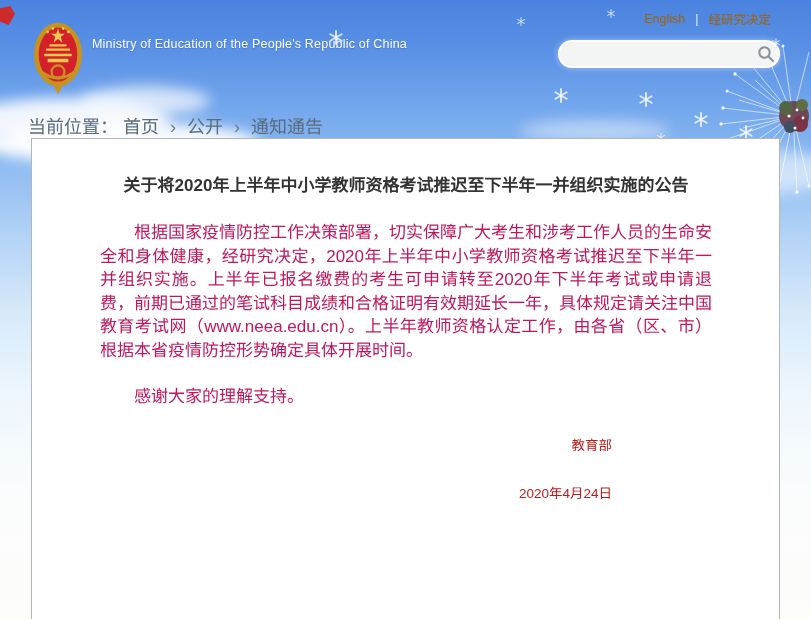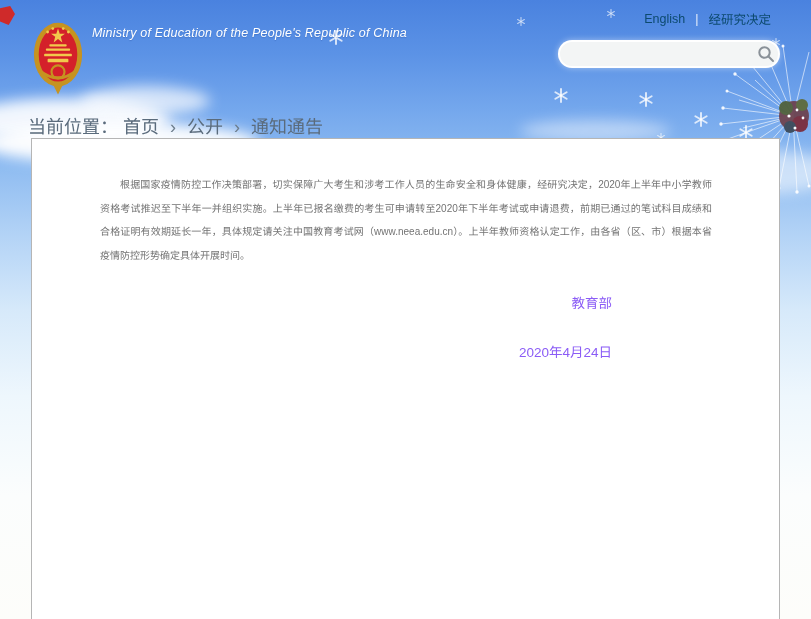--- a/index.html
+++ b/index.html
@@ -26,30 +26,30 @@
   .sp::after  { transform:rotate(-60deg); }
   .sp.small { transform:scale(.6); opacity:.8; }
 
   .dandelion { position:absolute; right:0; top:36px; width:130px; height:190px; }
   .corner-mark { position:absolute; left:0; top:6px; width:15px; height:19px;
     background:#cf2a2a; clip-path:polygon(0% 12%, 68% 0%, 100% 42%, 58% 100%, 0% 82%); }
 
   
   .top-links { position:absolute; top:9px; right:40px; display:flex; align-items:center; gap:10px;
     color:#fff; font-size:12.5px; }
-  .top-links a { color:#0c4a6e; text-decoration:none; cursor:pointer; }
+  .top-links a { color:#a16207; text-decoration:none; cursor:pointer; }
   .top-links .divider { opacity:.85; }
 
   .logo-block { position:absolute; left:32px; top:19px; display:flex; cursor:pointer; }
   .emblem { width:52px; height:78px; }
   .site-titles { margin-left:8px; padding-top:6px; }
   .site-title-cn { color:#fff; font-size:30px; font-weight:bold; letter-spacing:1px;
     text-shadow:0 1px 2px rgba(30,70,150,.35); line-height:34px; white-space:nowrap; }
-  .site-title-en { color:#fff; font-size:12.5px; letter-spacing:.2px; margin-top:1px;
-    text-shadow:0 1px 1px rgba(30,70,150,.3); white-space:nowrap;font-style:italic; }
+  .site-title-en { color:#fff; font-size:12.5px; letter-spacing:.2px; margin-top:12px;
+    text-shadow:0 1px 1px rgba(30,70,150,.3); white-space:nowrap; }
 
   .search-bar { position:absolute; left:558px; top:40px; width:222px; height:28px;
     background:#f3f5f5; border:2px solid rgba(255,255,255,.95); border-radius:15px;
     box-shadow:0 0 6px rgba(255,255,255,.45); display:flex; align-items:center; }
   .search-input { flex:1; height:100%; border:none; outline:none; background:transparent;
     padding:0 6px 0 12px; font-size:13px; color:#444; font-family:inherit; }
   .search-btn { width:26px; height:24px; border:none; background:transparent; cursor:pointer;
     display:flex; align-items:center; justify-content:center; padding:0; }
 
   
@@ -57,24 +57,24 @@
   .breadcrumb a { color:#5a6b7c; text-decoration:none; cursor:pointer; }
   .breadcrumb .sep { margin:0 6px; color:#6d7d8c; }
 
   
   .panel { position:absolute; left:31px; top:138px; width:749px; height:540px;
     background:#fff; border:1px solid #b5b5b5; padding:34px 67px 0 68px; }
 
   .article-title { text-align:center; font-size:17px; font-weight:bold; color:#333;
     line-height:26px; margin-bottom:22px; }
 
-  .article-body p { font-size:10px; color:#737373; line-height:23.5px;
+  .article-body p { font-size:17px; color:#be185d; line-height:23.5px;
     text-align:justify; text-indent:2em; margin-bottom:23px; }
 
-  .sign-line { font-size:13.5px; color:#8b5cf6; text-align:right;
+  .sign-line { font-size:13.5px; color:#b91c1c; text-align:right;
     padding-right:100px; line-height:23.5px; margin-top:25px; }
 </style>
 </head>
 <body>
 
 <div class="cloud c1"></div>
 <div class="cloud c2"></div>
 <div class="cloud c3"></div>
 <div class="cloud c4"></div>
 <div class="cloud c5"></div>
@@ -185,18 +185,20 @@
 <div class="breadcrumb">
   <span>当前位置：</span>
   <a>首页</a>
   <span class="sep">›</span>
   <a>公开</a>
   <span class="sep">›</span>
   <a>通知通告</a>
 </div>
 
 <div class="panel">
+  <h1 class="article-title">关于将2020年上半年中小学教师资格考试推迟至下半年一并组织实施的公告</h1>
   <div class="article-body">
     <p>根据国家疫情防控工作决策部署，切实保障广大考生和涉考工作人员的生命安全和身体健康，经研究决定，2020年上半年中小学教师资格考试推迟至下半年一并组织实施。上半年已报名缴费的考生可申请转至2020年下半年考试或申请退费，前期已通过的笔试科目成绩和合格证明有效期延长一年，具体规定请关注中国教育考试网（www.neea.edu.cn）。上半年教师资格认定工作，由各省（区、市）根据本省疫情防控形势确定具体开展时间。</p>
+    <p>感谢大家的理解支持。</p>
   </div>
   <div class="sign-line">教育部</div>
   <div class="sign-line">2020年4月24日</div>
 </div>
 
 </body></html>

